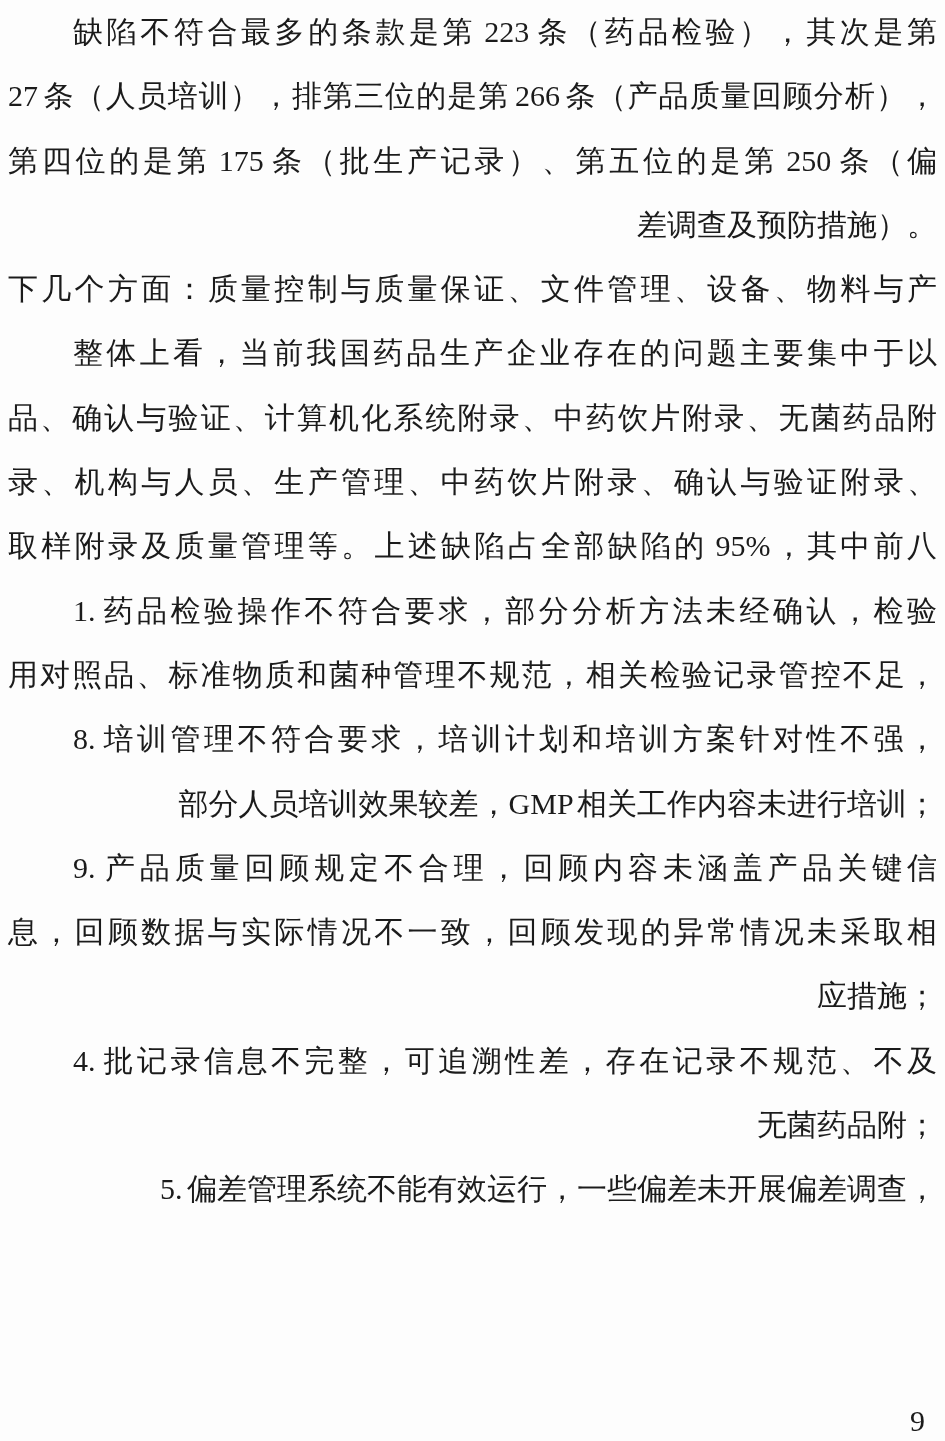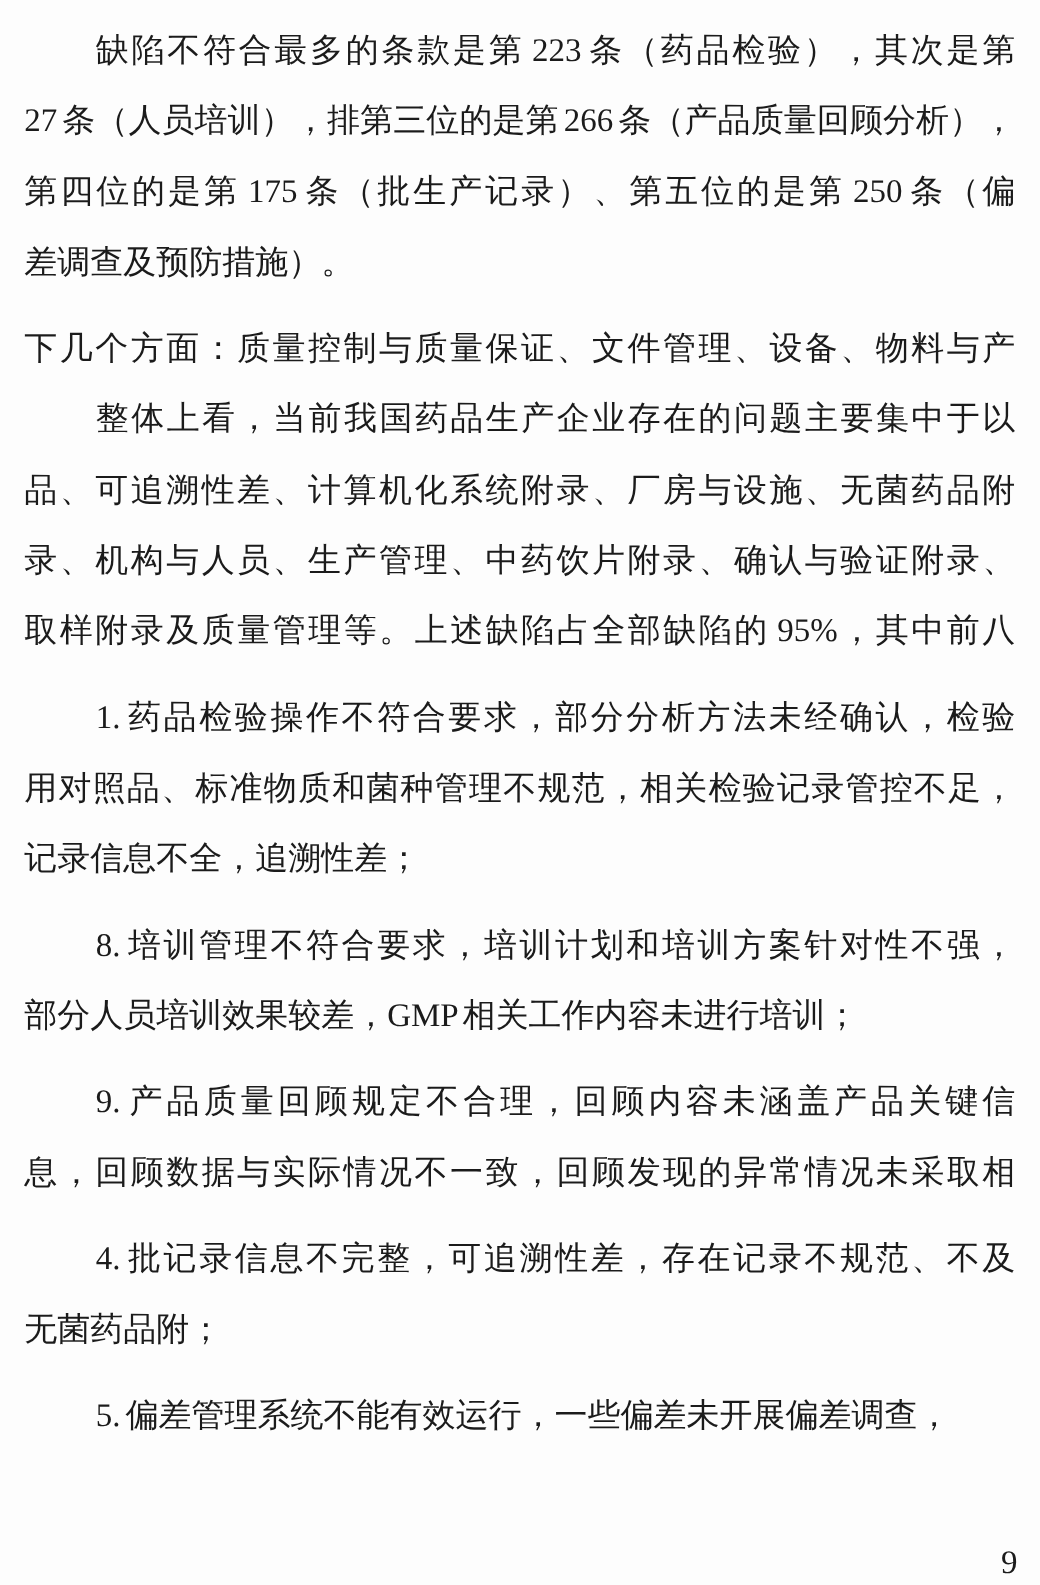--- a/index.html
+++ b/index.html
@@ -24,26 +24,26 @@
     position: absolute;
     top: 0;
     left: 8px;
     width: 929px;
     font-size: 30px;
     line-height: 64.3px;
     word-spacing: -3px;
     color: #1b1b1b;
   }
   .paragraph {
-    margin: 14px;
+    margin: 0;
     padding: 0;
   }
   .line {
     height: 64.3px;
-    text-align: left;
+    text-align: right;
   }
   .line.indent {
     text-indent: 65px;
   }
   .line.just {
     text-align: justify;
     text-align-last: justify;
   }
   .page-number {
     position: absolute;
@@ -61,36 +61,36 @@
   <div class="doc-body">
       <div class="paragraph">
         <div class="line indent just">缺陷不符合最多的条款是第 223 条（药品检验），其次是第</div>
         <div class="line just">27 条（人员培训），排第三位的是第 266 条（产品质量回顾分析），</div>
         <div class="line just">第四位的是第 175 条（批生产记录）、第五位的是第 250 条（偏</div>
         <div class="line">差调查及预防措施）。</div>
       </div>
       <div class="paragraph">
         <div class="line just">下几个方面：质量控制与质量保证、文件管理、设备、物料与产</div>
         <div class="line indent just">整体上看，当前我国药品生产企业存在的问题主要集中于以</div>
-        <div class="line just">品、可追溯性差、计算机化系统附录、厂房与设施、无菌药品附</div>
+        <div class="line just">品、确认与验证、计算机化系统附录、中药饮片附录、无菌药品附</div>
         <div class="line just">录、机构与人员、生产管理、中药饮片附录、确认与验证附录、</div>
         <div class="line just">取样附录及质量管理等。上述缺陷占全部缺陷的 95%，其中前八</div>
       </div>
       <div class="paragraph">
         <div class="line indent just">1. 药品检验操作不符合要求，部分分析方法未经确认，检验</div>
         <div class="line just">用对照品、标准物质和菌种管理不规范，相关检验记录管控不足，</div>
-        <div class="line">记录信息不全，追溯性差；</div>
       </div>
       <div class="paragraph">
         <div class="line indent just">8. 培训管理不符合要求，培训计划和培训方案针对性不强，</div>
         <div class="line">部分人员培训效果较差，GMP 相关工作内容未进行培训；</div>
       </div>
       <div class="paragraph">
         <div class="line indent just">9. 产品质量回顾规定不合理，回顾内容未涵盖产品关键信</div>
         <div class="line just">息，回顾数据与实际情况不一致，回顾发现的异常情况未采取相</div>
+        <div class="line">应措施；</div>
       </div>
       <div class="paragraph">
         <div class="line indent just">4. 批记录信息不完整，可追溯性差，存在记录不规范、不及</div>
         <div class="line">无菌药品附；</div>
       </div>
       <div class="paragraph">
         <div class="line indent">5. 偏差管理系统不能有效运行，一些偏差未开展偏差调查，</div>
       </div>
     </div>
   <div class="page-number">9</div>

